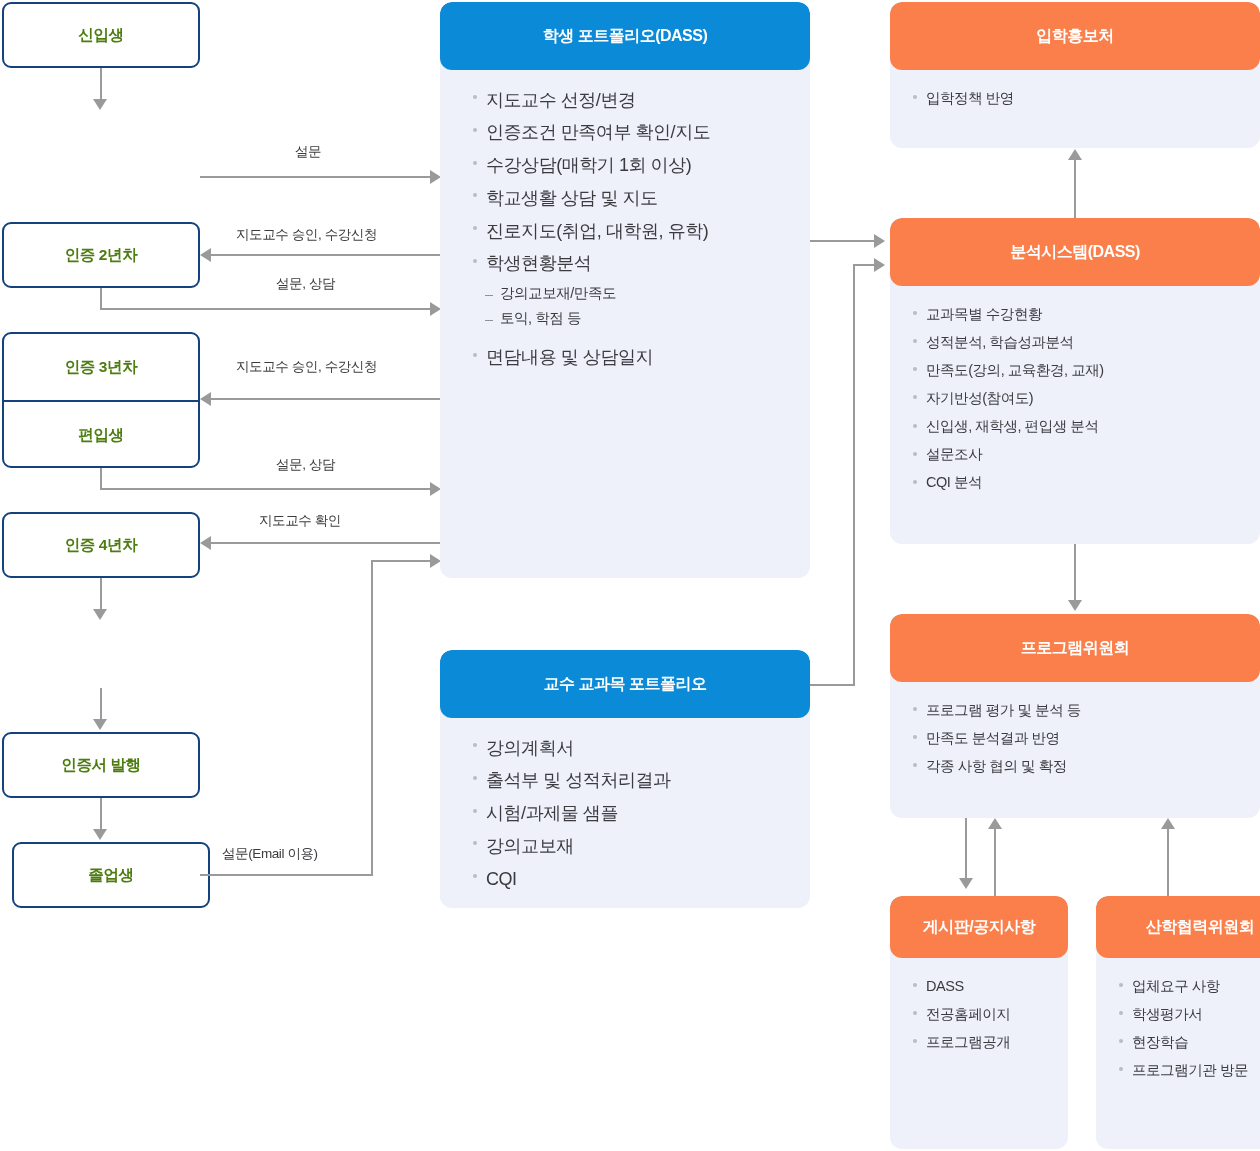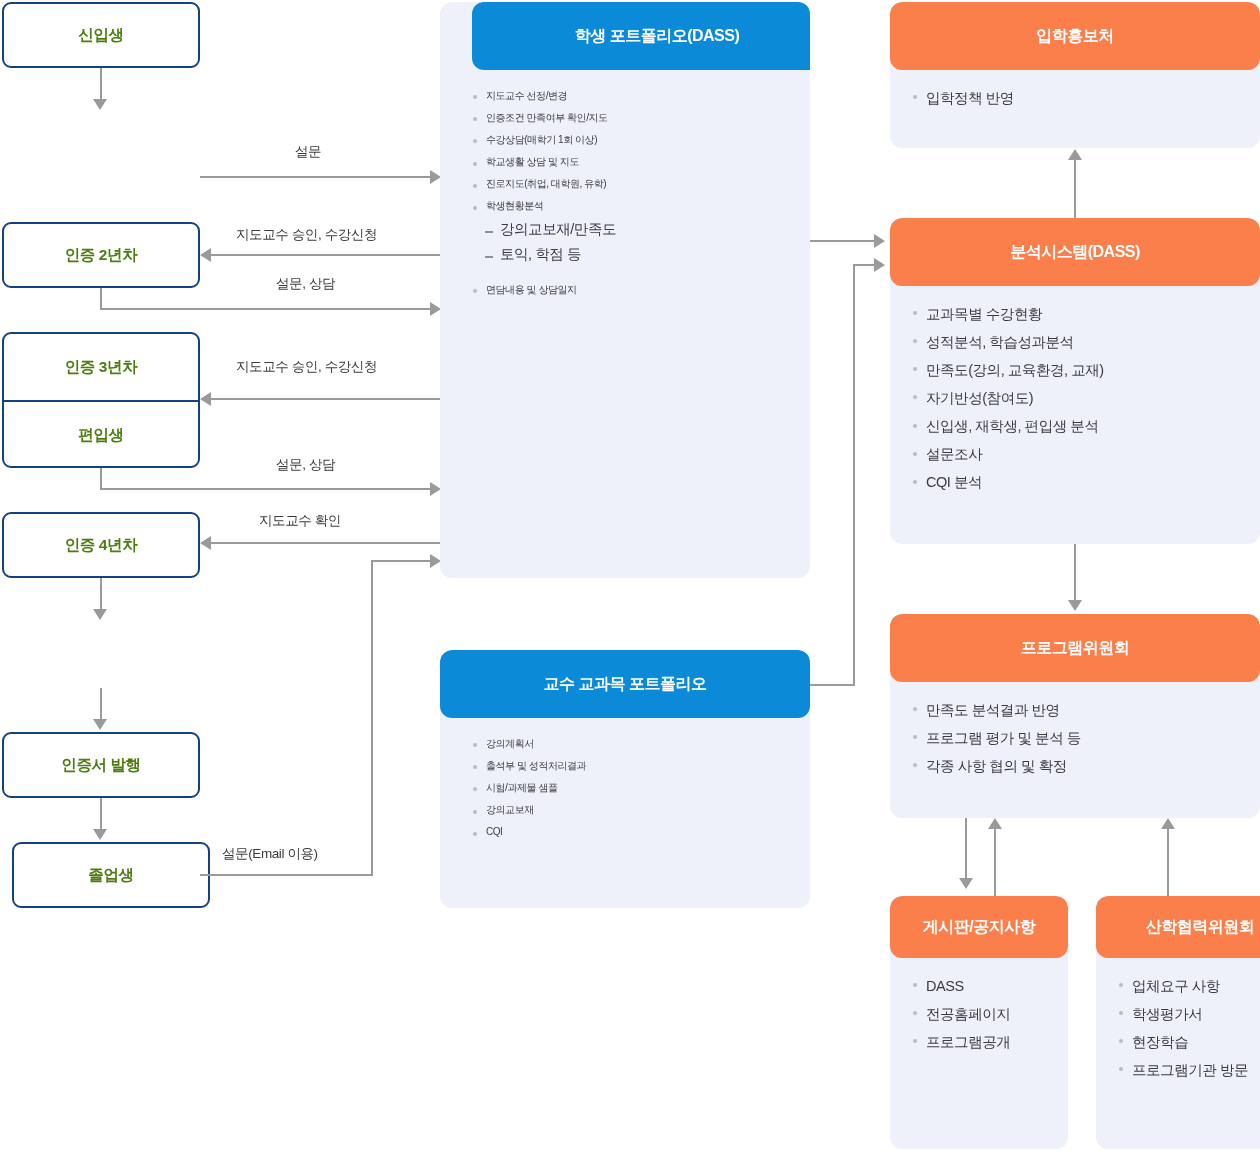--- a/index.html
+++ b/index.html
@@ -73,21 +73,21 @@
     padding:14px 0 12px 0;
   }
   ul.items{
     list-style:none;
     margin:0;
     padding:0;
   }
   ul.items > li{
     position:relative;
     color:#3b3b3f;
-    font-size:10px;
+    font-size:18px;
     letter-spacing:-0.45px;
     line-height:1.32;
     padding:4.5px 10px 4.5px 46px;
   }
   ul.items > li::before{
     content:"";
     position:absolute;
     left:33px;
     top:11px;
     width:4px;
@@ -230,21 +230,21 @@
   <div class="ar left" style="left:200px;top:536px;"></div>
   <div class="elabel" style="left:259px;top:512px;">지도교수 확인</div>
 
   <div class="ln h" style="left:200px;top:874px;width:173px;"></div>
   <div class="ln v" style="left:371px;top:560px;height:316px;"></div>
   <div class="ln h" style="left:371px;top:560px;width:63px;"></div>
   <div class="ar right" style="left:430px;top:554px;"></div>
   <div class="elabel" style="left:222px;top:845px;">설문(Email 이용)</div>
 
   <div class="card blue" style="left:440px;top:2px;width:370px;height:576px;">
-    <div class="hdr" style="height:68px;margin-left:32px;">학생 포트폴리오(DASS)</div>
+    <div class="hdr" style="height:68px;">학생 포트폴리오(DASS)</div>
     <div class="body">
       <ul class="items">
         <li>지도교수 선정/변경</li>
         <li>인증조건 만족여부 확인/지도</li>
         <li>수강상담(매학기 1회 이상)</li>
         <li>학교생활 상담 및 지도</li>
         <li>진로지도(취업, 대학원, 유학)</li>
         <li>학생현황분석</li>
         <li class="sub">강의교보재/만족도</li>
         <li class="sub">토익, 학점 등</li>
@@ -301,22 +301,22 @@
     </div>
   </div>
 
   <div class="ln v" style="left:1074px;top:544px;height:58px;"></div>
   <div class="ar down" style="left:1068px;top:600px;"></div>
 
   <div class="card orange narrow" style="left:890px;top:614px;width:370px;height:204px;">
     <div class="hdr" style="height:68px;">프로그램위원회</div>
     <div class="body">
       <ul class="items">
+        <li>프로그램 평가 및 분석 등</li>
         <li>만족도 분석결과 반영</li>
-        <li>프로그램 평가 및 분석 등</li>
         <li>각종 사항 협의 및 확정</li>
       </ul>
     </div>
   </div>
 
   <div class="ln v" style="left:965px;top:818px;height:62px;"></div>
   <div class="ar down" style="left:959px;top:878px;"></div>
 
   <div class="ln v" style="left:994px;top:829px;height:70px;"></div>
   <div class="ar up" style="left:988px;top:818px;"></div>

